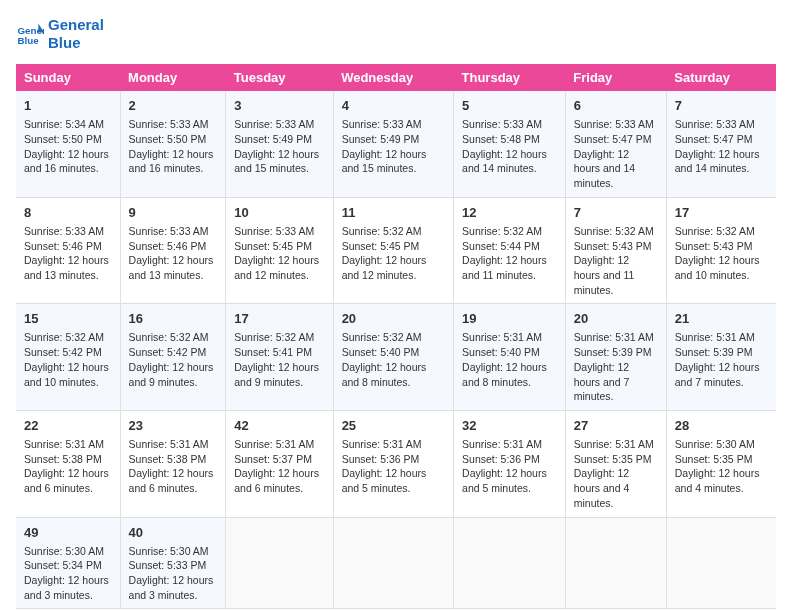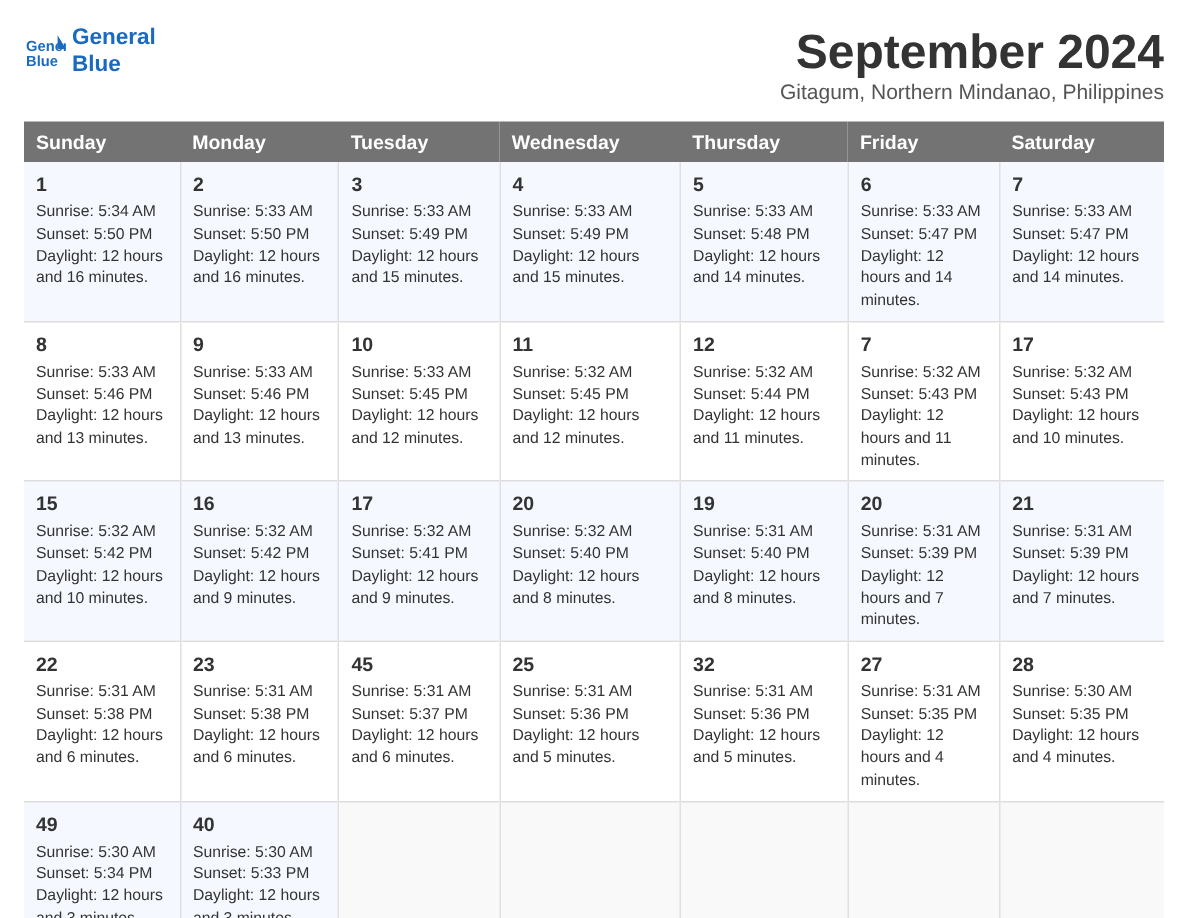--- a/index.html
+++ b/index.html
@@ -36,21 +36,21 @@
     .subtitle {
       font-size: 14px;
       color: #555;
     }
     table {
       width: 100%;
       border-collapse: collapse;
       font-size: 11px;
     }
     thead tr th {
-      background-color: #737373;
+      background-color: #ec4899;
       color: #fff;
       text-align: left;
       padding: 6px 8px;
       font-size: 13px;
       font-weight: bold;
     }
     tbody tr {
       border-bottom: 1px solid #ddd;
     }
     tbody tr:nth-child(odd) {
@@ -88,24 +88,20 @@
     <svg class="logo-icon" viewBox="0 0 40 40">
       <text x="2" y="20" font-size="14" font-weight="bold" fill="#1a6abf">General</text>
       <text x="2" y="34" font-size="14" font-weight="bold" fill="#1a6abf">Blue</text>
       <polygon points="32,5 40,18 32,18" fill="#1a6abf"></polygon>
     </svg>
     <div style="display:flex;flex-direction:column;line-height:1.2;">
       <span style="font-size:15px;font-weight:bold;color:#1a6abf;">General</span>
       <span style="font-size:15px;font-weight:bold;color:#1a6abf;">Blue</span>
     </div>
   </div>
-  <div class="title-area">
-    <div class="main-title">September 2024</div>
-    <div class="subtitle">Gitagum, Northern Mindanao, Philippines</div>
-  </div>
 </div>
 
 <table>
   <thead>
     <tr>
 
     <th>Sunday</th>
         <th>Monday</th>
         <th>Tuesday</th>
         <th>Wednesday</th>
@@ -138,21 +134,21 @@
         <td><span class="day-num">16</span><span>Sunrise: 5:32 AM</span><br><span>Sunset: 5:42 PM</span><br><span>Daylight: 12 hours and 9 minutes.</span></td>
         <td><span class="day-num">17</span><span>Sunrise: 5:32 AM</span><br><span>Sunset: 5:41 PM</span><br><span>Daylight: 12 hours and 9 minutes.</span></td>
         <td><span class="day-num">20</span><span>Sunrise: 5:32 AM</span><br><span>Sunset: 5:40 PM</span><br><span>Daylight: 12 hours and 8 minutes.</span></td>
         <td><span class="day-num">19</span><span>Sunrise: 5:31 AM</span><br><span>Sunset: 5:40 PM</span><br><span>Daylight: 12 hours and 8 minutes.</span></td>
         <td><span class="day-num">20</span><span>Sunrise: 5:31 AM</span><br><span>Sunset: 5:39 PM</span><br><span>Daylight: 12 hours and 7 minutes.</span></td>
         <td><span class="day-num">21</span><span>Sunrise: 5:31 AM</span><br><span>Sunset: 5:39 PM</span><br><span>Daylight: 12 hours and 7 minutes.</span></td>
       </tr>
       <tr>
         <td><span class="day-num">22</span><span>Sunrise: 5:31 AM</span><br><span>Sunset: 5:38 PM</span><br><span>Daylight: 12 hours and 6 minutes.</span></td>
         <td><span class="day-num">23</span><span>Sunrise: 5:31 AM</span><br><span>Sunset: 5:38 PM</span><br><span>Daylight: 12 hours and 6 minutes.</span></td>
-        <td><span class="day-num">45</span><span>Sunrise: 5:31 AM</span><br><span>Sunset: 5:37 PM</span><br><span>Daylight: 12 hours and 6 minutes.</span></td>
+        <td><span class="day-num">42</span><span>Sunrise: 5:31 AM</span><br><span>Sunset: 5:37 PM</span><br><span>Daylight: 12 hours and 6 minutes.</span></td>
         <td><span class="day-num">25</span><span>Sunrise: 5:31 AM</span><br><span>Sunset: 5:36 PM</span><br><span>Daylight: 12 hours and 5 minutes.</span></td>
         <td><span class="day-num">32</span><span>Sunrise: 5:31 AM</span><br><span>Sunset: 5:36 PM</span><br><span>Daylight: 12 hours and 5 minutes.</span></td>
         <td><span class="day-num">27</span><span>Sunrise: 5:31 AM</span><br><span>Sunset: 5:35 PM</span><br><span>Daylight: 12 hours and 4 minutes.</span></td>
         <td><span class="day-num">28</span><span>Sunrise: 5:30 AM</span><br><span>Sunset: 5:35 PM</span><br><span>Daylight: 12 hours and 4 minutes.</span></td>
       </tr>
       <tr>
         <td><span class="day-num">49</span><span>Sunrise: 5:30 AM</span><br><span>Sunset: 5:34 PM</span><br><span>Daylight: 12 hours and 3 minutes.</span></td>
         <td><span class="day-num">40</span><span>Sunrise: 5:30 AM</span><br><span>Sunset: 5:33 PM</span><br><span>Daylight: 12 hours and 3 minutes.</span></td>
         <td class="empty-cell"></td>
         <td class="empty-cell"></td>

